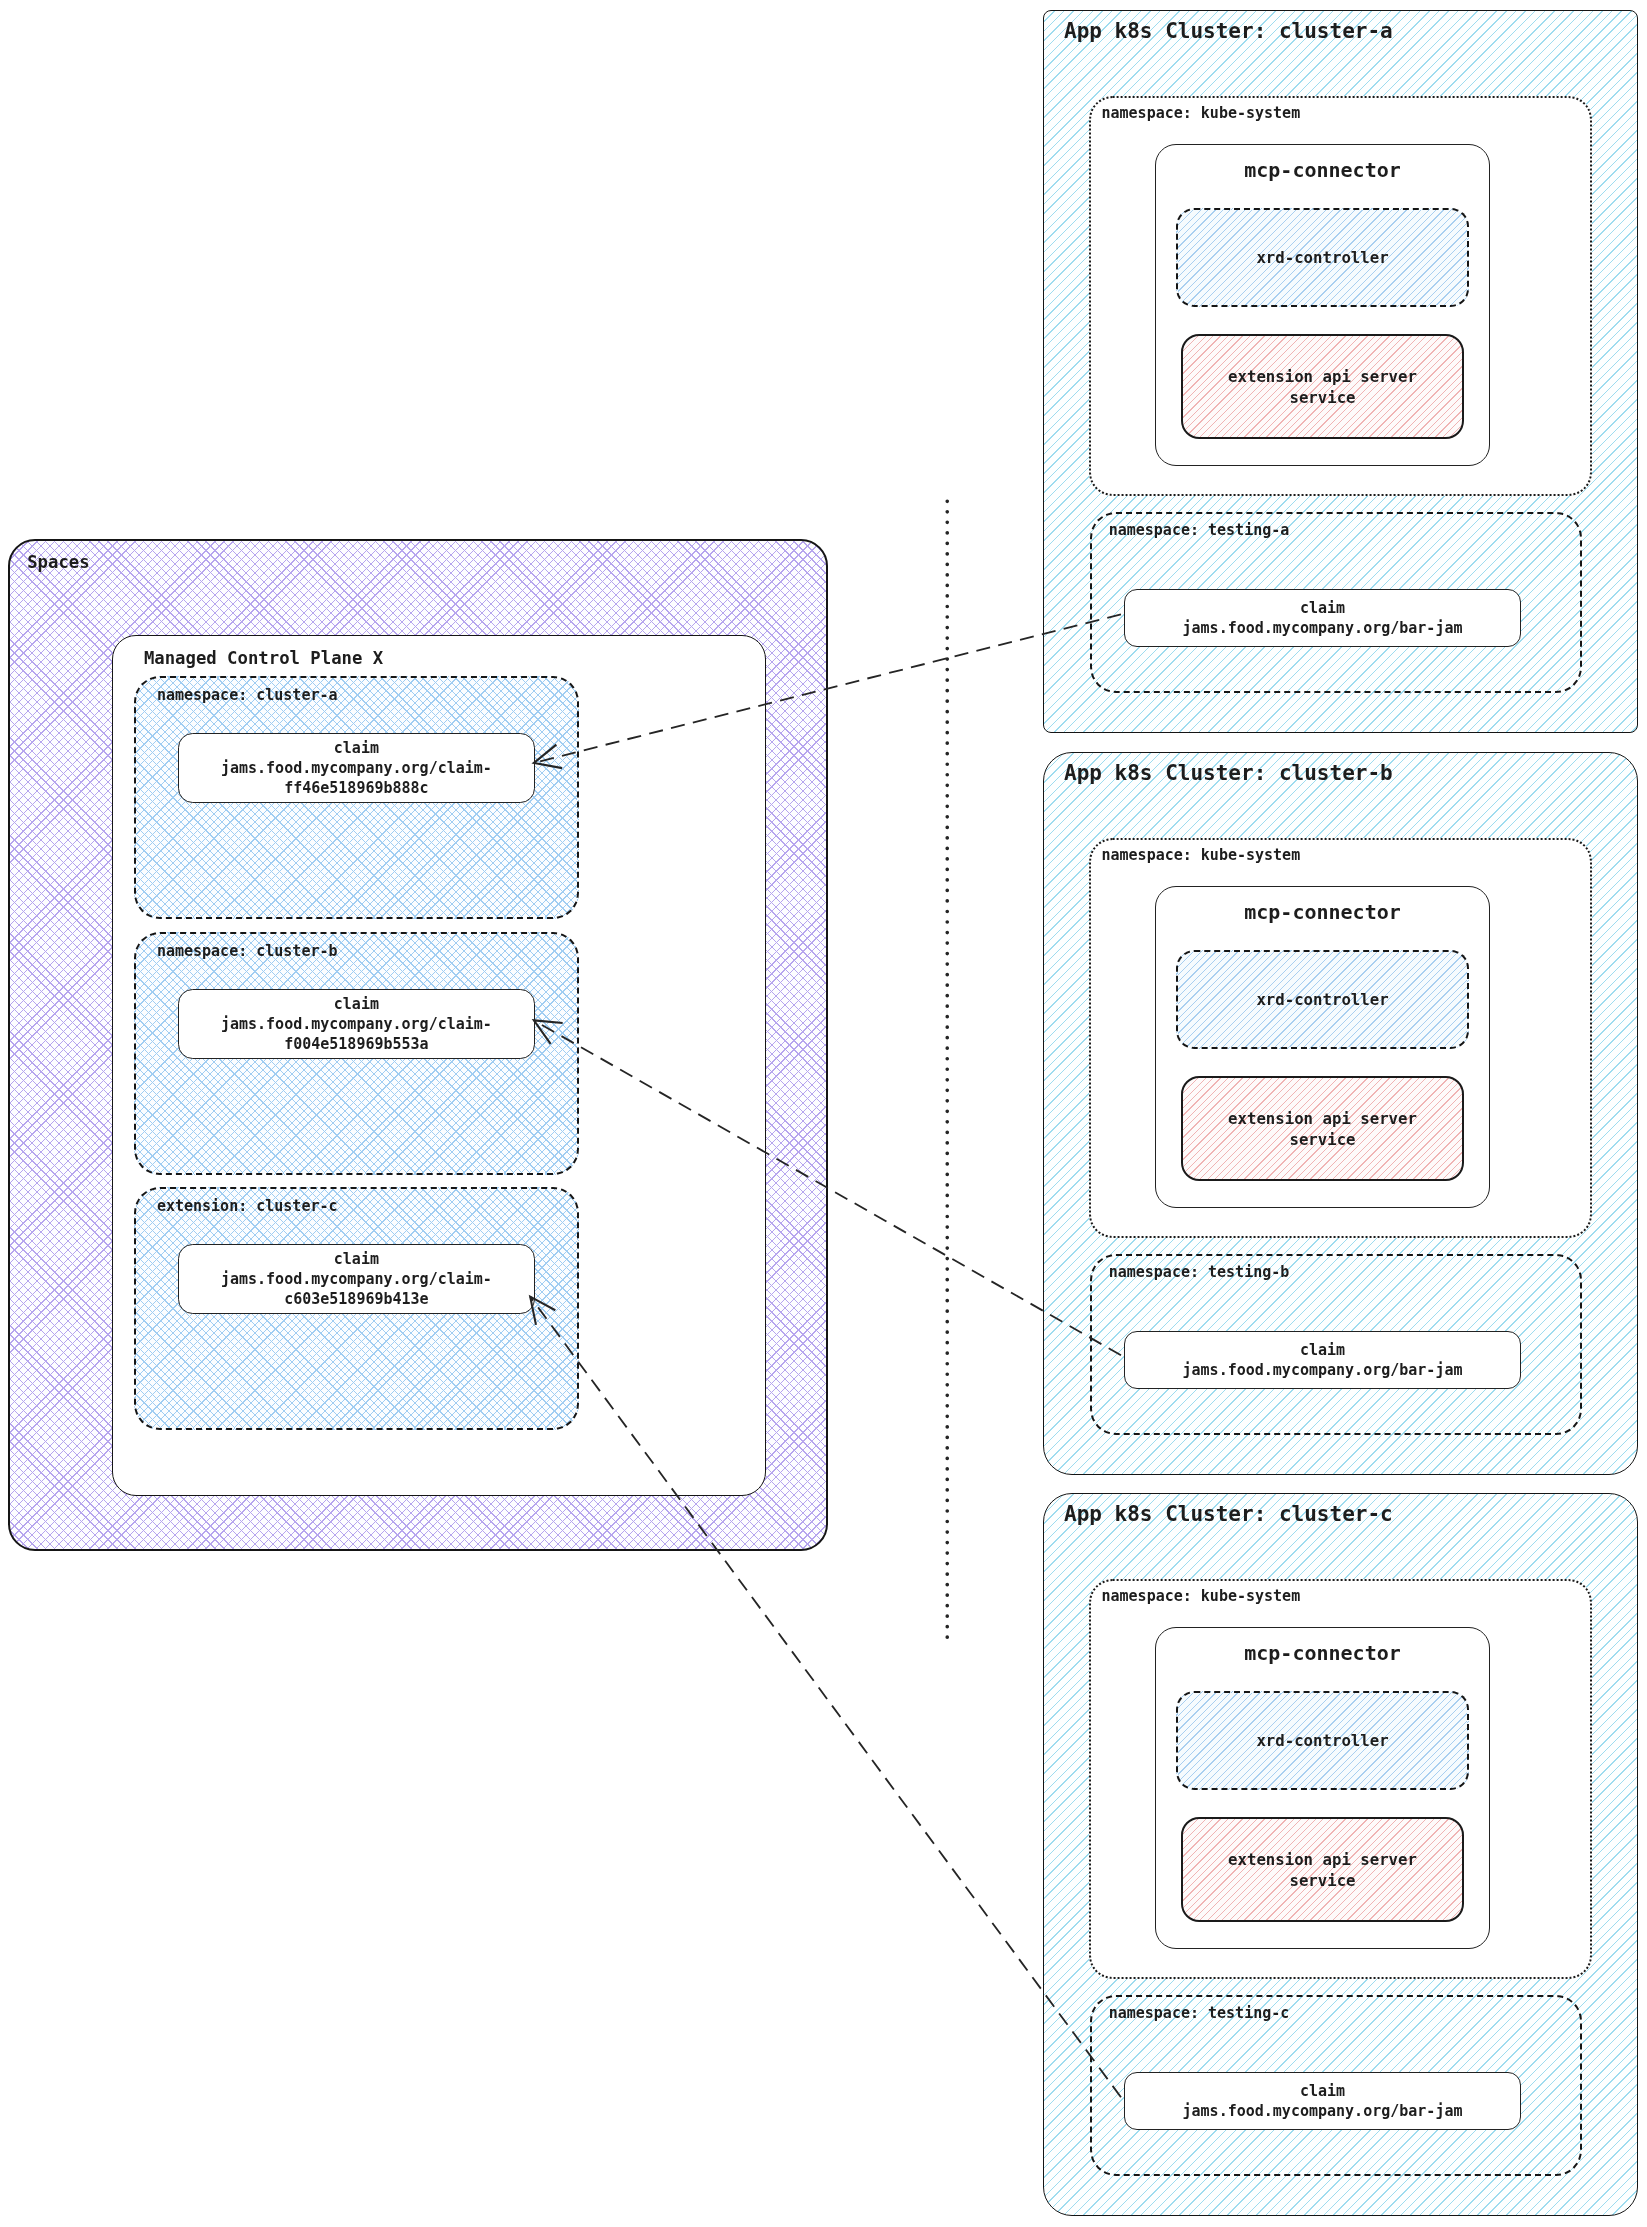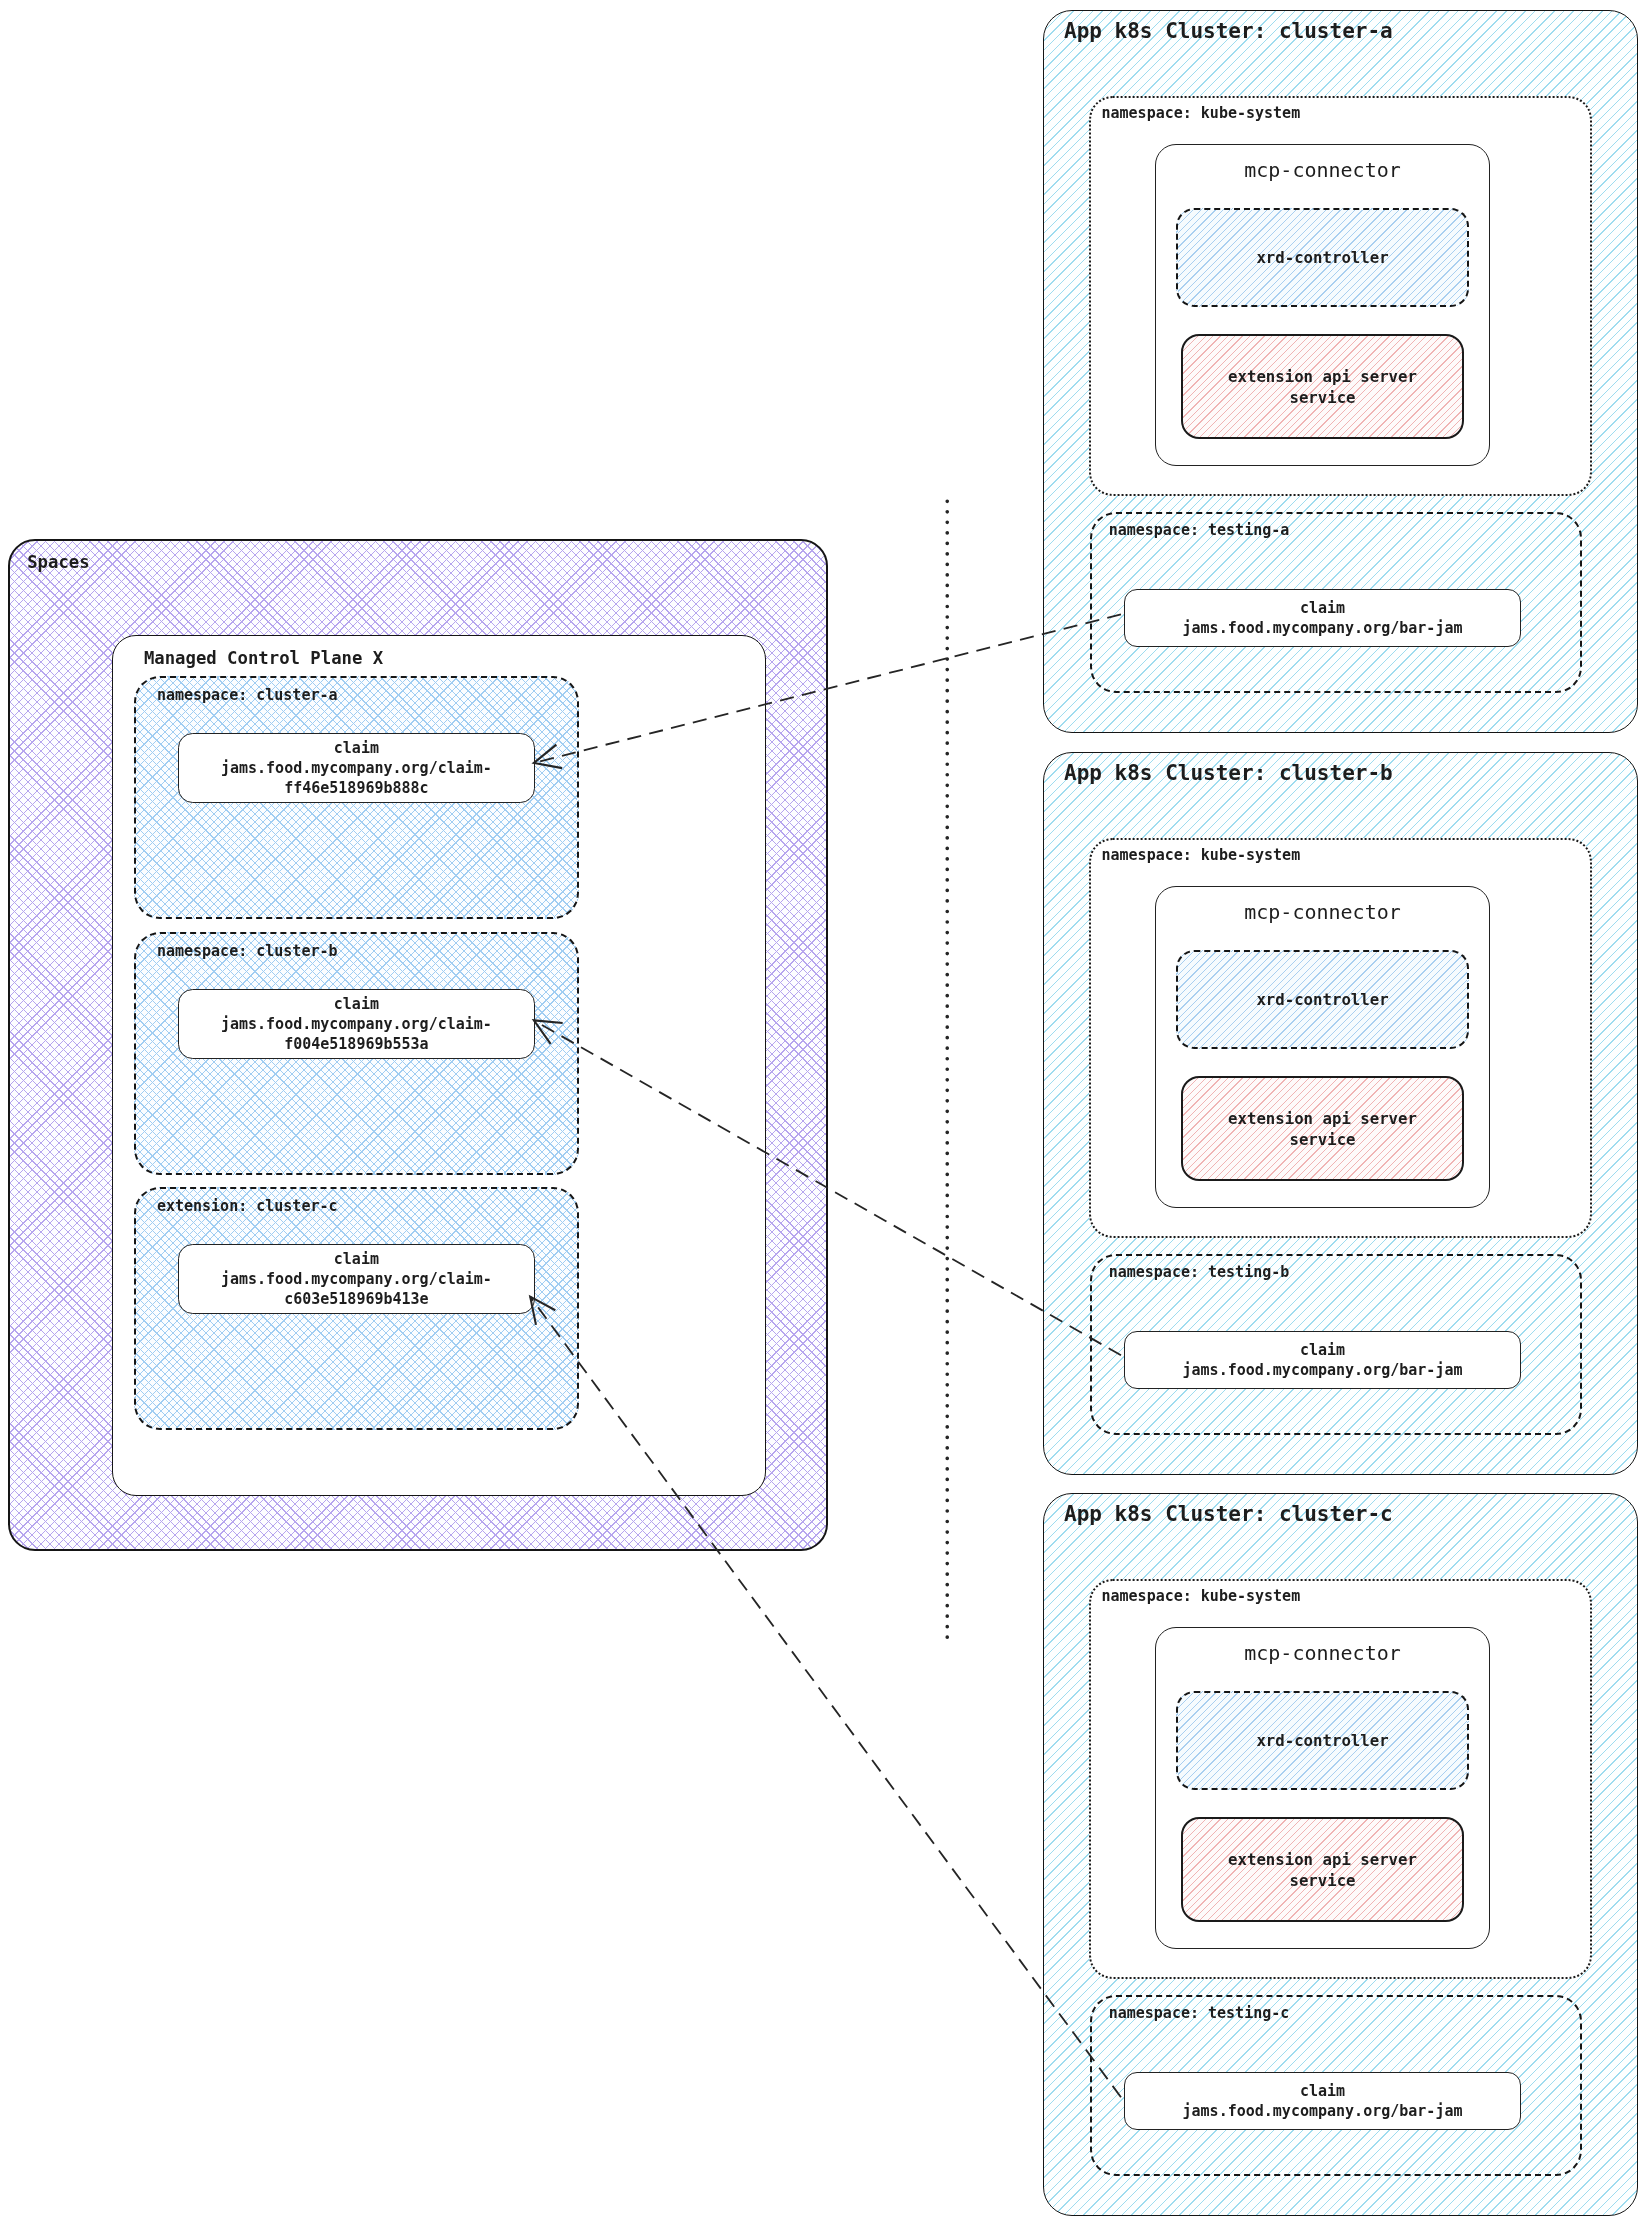--- a/index.html
+++ b/index.html
@@ -53,21 +53,21 @@
   .cluster-title{position:absolute;left:20px;top:8.4px;font-size:21px;font-weight:700;}
   .kube-box{
     position:absolute;left:45px;top:85px;width:503px;height:400px;
     border:2.1px dotted #1a1a1a;border-radius:23.6px;background:#ffffff;
   }
   .kube-label{position:absolute;left:10.5px;top:6.3px;font-size:15px;font-weight:700;}
   .mcpc-box{
     position:absolute;left:64px;top:46px;width:335px;height:322px;
     border:1.6px solid #222;border-radius:21px;background:#ffffff;
   }
-  .mcpc-title{position:absolute;left:0;top:12.6px;width:100%;text-align:center;font-size:20px;font-weight:400;}
+  .mcpc-title{position:absolute;left:0;top:12.6px;width:100%;text-align:center;font-size:20px;font-weight:700;}
   .xrd-box{
     position:absolute;left:20px;top:63px;width:293px;height:99px;
     border:2.1px dashed #151515;border-radius:18.3px;
     background-color:#f6fbfe;
     background-image:repeating-linear-gradient(135deg, var(--controller_hatch) 0 0.9px, transparent 0.9px 5.2px);
     display:flex;align-items:center;justify-content:center;
     font-size:15.7px;font-weight:700;
   }
   .ext-box{
     position:absolute;left:25px;top:189px;width:283px;height:105px;
@@ -116,21 +116,21 @@
 </div>
         <div class="ns-left" data-name="namespace-box-cluster-c" style="top: 551px;">
   <div class="ns-left-label" data-name="namespace-label">extension: cluster-c</div>
   <div class="claim-left" data-name="claim-box">claim
 jams.food.mycompany.org/claim-
 c603e518969b413e</div>
 </div>
       </div>
   </div>
 
-  <div class="cluster-box" data-name="cluster-box-a" style="top: 10px;">
+  <div class="cluster-box" data-name="cluster-box-a" style="top: 10px; border-radius: 8px;">
   <div class="cluster-title" data-name="cluster-title">App k8s Cluster: cluster-a</div>
   <div class="kube-box" data-name="kube-system-namespace-box">
     <div class="kube-label" data-name="kube-system-label">namespace: kube-system</div>
     <div class="mcpc-box" data-name="mcp-connector-box">
       <div class="mcpc-title" data-name="mcp-connector-title">mcp-connector</div>
       <div class="xrd-box" data-name="xrd-controller-box">xrd-controller</div>
       <div class="ext-box" data-name="extension-api-server-box">extension api server
 service</div>
     </div>
   </div>

